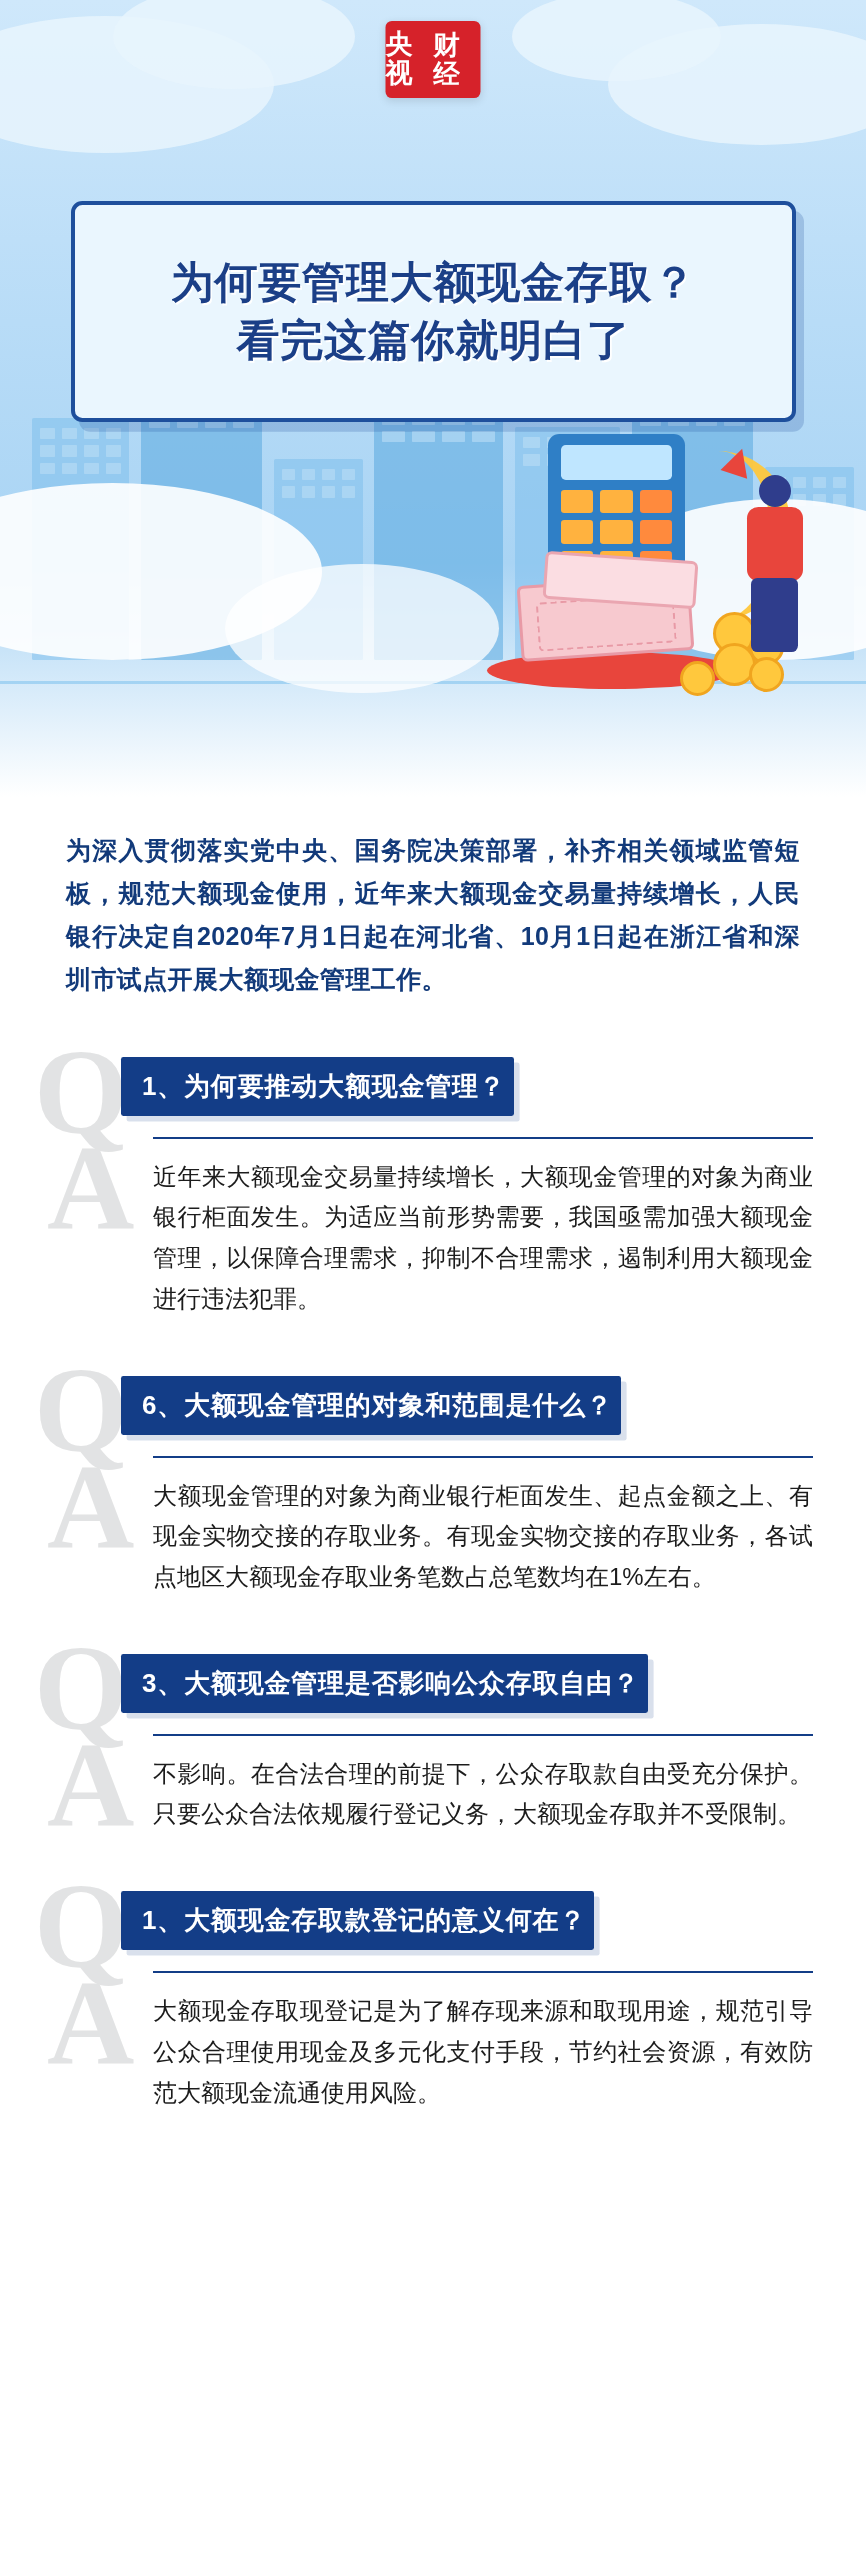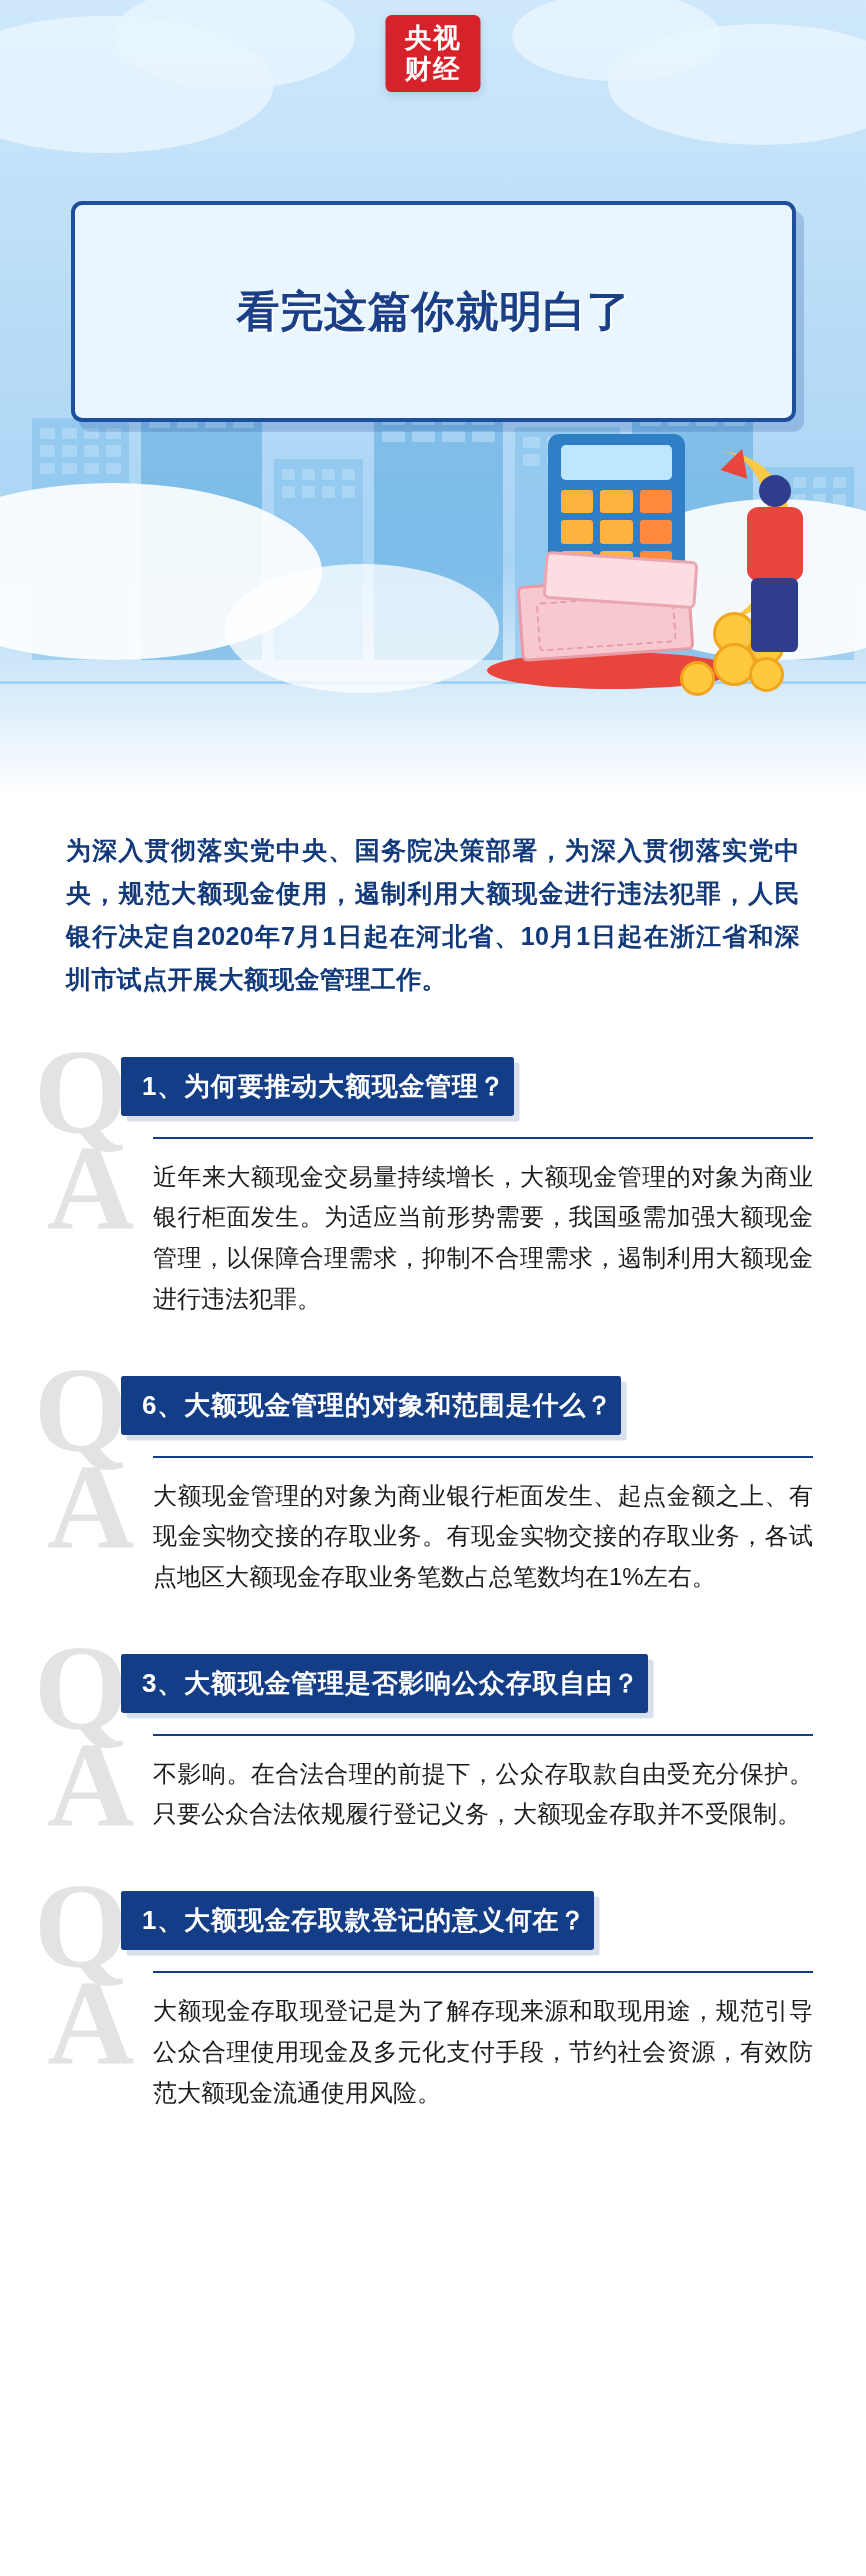--- a/index.html
+++ b/index.html
@@ -46,23 +46,23 @@
     position:absolute; inset: 9.7px 8px auto 8px;
     display:grid; grid-template-columns: repeat(4, 1fr); gap:6.4px;
   }
   .win-grid i { display:block; height:11.3px; background:#bfe0f6; opacity:.65; border-radius:0.8px;}
   .ground {
     position:absolute; left:0; right:0; bottom:121px; height:3.2px; background:#8ec9ef; opacity:.7;
   }
 
   
   .logo {
-    position:absolute; left:50%; transform:translateX(-50%); top:15px;
+    position:absolute; left:50%; transform:translateX(-50%); top:21px;
     width:95px; height:77px; background:#d6222a; border-radius:6.4px;
-    display:flex; flex-direction:column; align-items:center; justify-content:center;
+    display:flex; flex-direction:row; align-items:center; justify-content:center;
     color:#fff; font-weight:bold; line-height:1.08; letter-spacing:1.6px;
     box-shadow:0 2.4px 8px rgba(0,0,0,.12);
   }
   .logo span { font-size:27px; }
   .logo .yang { margin-bottom:1.6px; }
   .logo .cai  { font-size:26.6px; }
 
   
   .plaque {
     position:absolute; left:71px; top:201px; width:725px; height:221px;
@@ -293,20 +293,21 @@
     <div class="cloud c6"></div>
     <div class="cloud c7"></div>
 
     <div class="logo">
       <span class="yang">央视</span>
       <span class="cai">财经</span>
     </div>
 
     <div class="plaque">
       <h1>
+        <span class="l1">为何要管理大额现金存取？</span>
         <span class="l2">看完这篇你就明白了</span>
       </h1>
     </div>
 
     <div class="illus">
       <div class="ribbon"></div>
       <div class="calc">
         <div class="screen"></div>
         <div class="keys">
           <i></i>
@@ -333,21 +334,21 @@
       <div class="coin s" style="left:229px; top:242px;"></div>
       <div class="bolt"></div>
       <div class="person">
         <div class="head"></div>
         <div class="body"></div>
         <div class="legs"></div>
       </div>
     </div>
   </div>
 
-  <p class="intro">为深入贯彻落实党中央、国务院决策部署，为深入贯彻落实党中央，规范大额现金使用，遏制利用大额现金进行违法犯罪，人民银行决定自2020年7月1日起在河北省、10月1日起在浙江省和深圳市试点开展大额现金管理工作。</p>
+  <p class="intro">为深入贯彻落实党中央、国务院决策部署，补齐相关领域监管短板，规范大额现金使用，近年来大额现金交易量持续增长，人民银行决定自2020年7月1日起在河北省、10月1日起在浙江省和深圳市试点开展大额现金管理工作。</p>
 
   <section class="qa">
     <div class="qa-watermark">
       <span class="q">Q</span>
       <span class="a">A</span>
     </div>
     <div class="qa-head">1、为何要推动大额现金管理？</div>
     <div class="qa-body">近年来大额现金交易量持续增长，大额现金管理的对象为商业银行柜面发生。为适应当前形势需要，我国亟需加强大额现金管理，以保障合理需求，抑制不合理需求，遏制利用大额现金进行违法犯罪。</div>
   </section>
 

